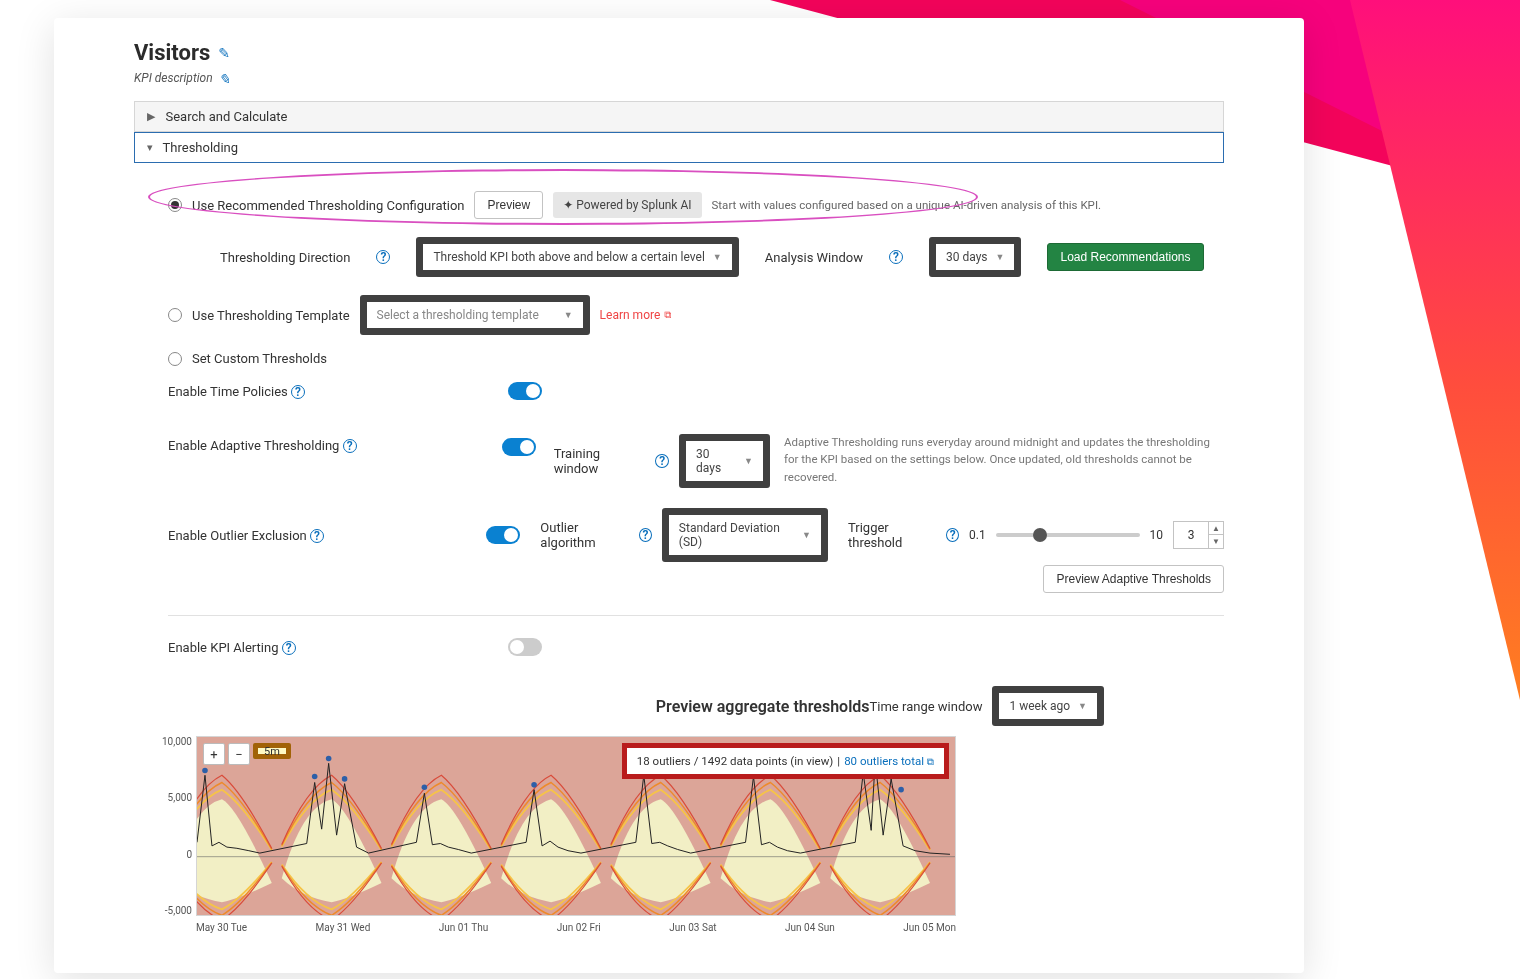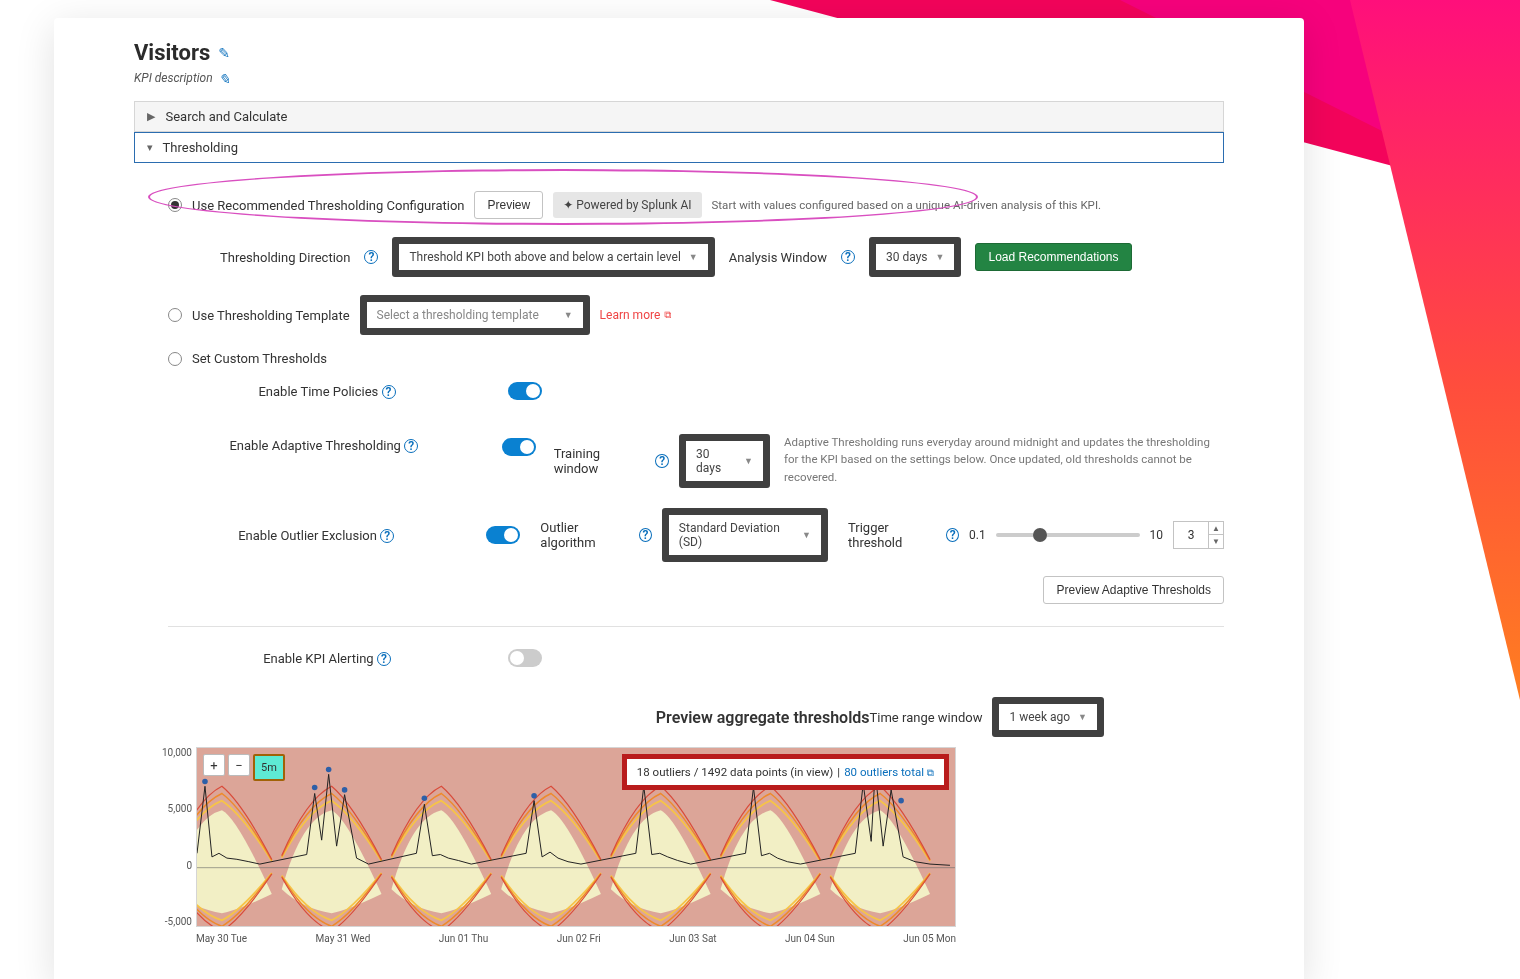--- a/index.html
+++ b/index.html
@@ -73,60 +73,60 @@
   .btn {
     border:1px solid #c3c3c3; background:#fff; padding:6px 12px; font-size:12px;
     border-radius:3px; cursor:pointer; color:#333;
   }
   .btn-green { background:#238443; color:#fff; border-color:#1d6a35; font-weight:500;}
   .tag-ai {
     background:#e6e6e6; border-radius:3px; padding:6px 10px; font-size:12px; color:#444;
     display:inline-flex; align-items:center; gap:3px;
   }
   .hint { font-size:11.5px; color:#666; }
-  .form-row { display:flex; align-items:center; gap:14px; font-size:13px; margin:18px 0 18px 52px; flex-wrap:wrap;}
+  .form-row { display:flex; align-items:center; gap:26px; font-size:13px; margin:18px 0 18px 52px; flex-wrap:wrap;}
   .label { color:#333;}
   .help { color:#0a6fbc; font-size:12px; border:1px solid #0a6fbc; border-radius:50%; width:14px;height:14px;display:inline-flex;align-items:center;justify-content:center;line-height:1;font-weight:600;}
   .select {
     border:7px solid #404040; background:#fff; padding:6px 10px; font-size:12px;
     border-radius:3px; display:inline-flex; align-items:center; gap:8px; min-width:120px; justify-content:space-between;
     color:#444;
   }
   .select.muted{ color:#888;}
   .caret{font-size:9px;color:#888;}
   .link { color:#ef4444; font-size:12px; text-decoration:none; display:inline-flex; gap:4px; align-items:center;}
   .toggle {
     width:34px;height:18px;border-radius:10px;background:#0a81d1;position:relative;display:inline-block;flex-shrink:0;
   }
   .toggle::after{content:"";position:absolute;right:2px;top:2px;width:14px;height:14px;background:#fff;border-radius:50%;}
   .toggle.off{background:#ccc;}
   .toggle.off::after{left:2px;right:auto;}
   .settings-row{ display:flex; align-items:center; gap:14px; font-size:13px; margin:16px 0 0 0;}
-  .settings-label{ width:326px; text-align:center; padding-right:8px;}
+  .settings-label{ width:326px; text-align:left; padding-right:8px;}
   .muted-note{ font-size:11.5px; color:#777; max-width:440px; line-height:1.5;}
   .slider{position:relative;width:160px;height:4px;background:#ccc;border-radius:2px;}
   .slider .knob{position:absolute;left:26%;top:-5px;width:14px;height:14px;background:#555;border-radius:50%;}
   .num-input{border:1px solid #c3c3c3;width:36px;height:28px;display:flex;align-items:center;justify-content:center;font-size:12px;}
   .spinner{display:flex;flex-direction:column;border:1px solid #c3c3c3;border-left:none;}
   .spinner div{width:14px;height:13px;font-size:8px;display:flex;align-items:center;justify-content:center;color:#666;}
   .spinner div:first-child{border-bottom:1px solid #c3c3c3;}
   hr.div{border:none;border-top:1px solid #e1e1e1;margin:22px 0;}
   .preview-head{display:flex;justify-content:flex-end;align-items:center;margin-top:30px;}
   .preview-head h3{font-size:16px;font-weight:600;color:#333;}
   .chart-area{position:relative;margin-top:10px;margin-left:28px;}
   .y-axis{position:absolute;left:-40px;top:0;height:180px;display:flex;flex-direction:column;justify-content:space-between;font-size:10px;color:#555;text-align:right;width:36px;}
   .y-axis span{display:block;}
   .chart{
     position:relative;width:760px;height:180px;border:1px solid #d5d5d5;
     background:#dca598;
     overflow:hidden;
   }
   .zoom-ctrl{position:absolute;left:6px;top:6px;display:flex;gap:3px;z-index:5;}
   .zoom-btn{width:22px;height:22px;border:1px solid #bbb;background:#fff;font-size:13px;display:flex;align-items:center;justify-content:center;border-radius:2px;}
-  .zoom-lbl{height:27px;border:2px solid #a16207;background:#5eead4;font-size:11px;display:flex;align-items:center;padding:0 6px;border-radius:2px;}
+  .zoom-lbl{height:16px;border:5px solid #a16207;background:#fef9c3;font-size:11px;display:flex;align-items:center;padding:0 6px;border-radius:2px;}
   .outlier-banner{position:absolute;right:6px;top:6px;background:#fff;border:5px solid #b91c1c;padding:6px 10px;font-size:11.5px;z-index:5;display:flex;gap:4px;align-items:center;}
   .outlier-banner a{color:#0a6fbc;}
   .x-axis{display:flex;justify-content:space-between;width:760px;margin-top:6px;font-size:10px;color:#555;}
   .highlight-ellipse{
     position:absolute;
     left:-20px; top:-22px;
     width:830px; height:56px;
     border:2px solid #d94fc0;
     border-radius:50%;
     pointer-events:none;
@@ -261,21 +261,21 @@
               <span>3</span>
             </div>
           <div class="spinner">
               <div>▲</div>
               <div>▼</div>
             </div>
         </div>
       </div>
     </div>
 
-    <div class="settings-row" style="justify-content:flex-end;margin-top:14px;">
+    <div class="settings-row" style="justify-content:flex-end;margin-top:3px;">
       <button class="btn">Preview Adaptive Thresholds</button>
     </div>
 
     <hr class="div">
 
     <div class="settings-row" style="margin-top:0;">
       <div class="settings-label">
         <span>Enable KPI Alerting</span>
         <span class="help">?</span>
       </div>

